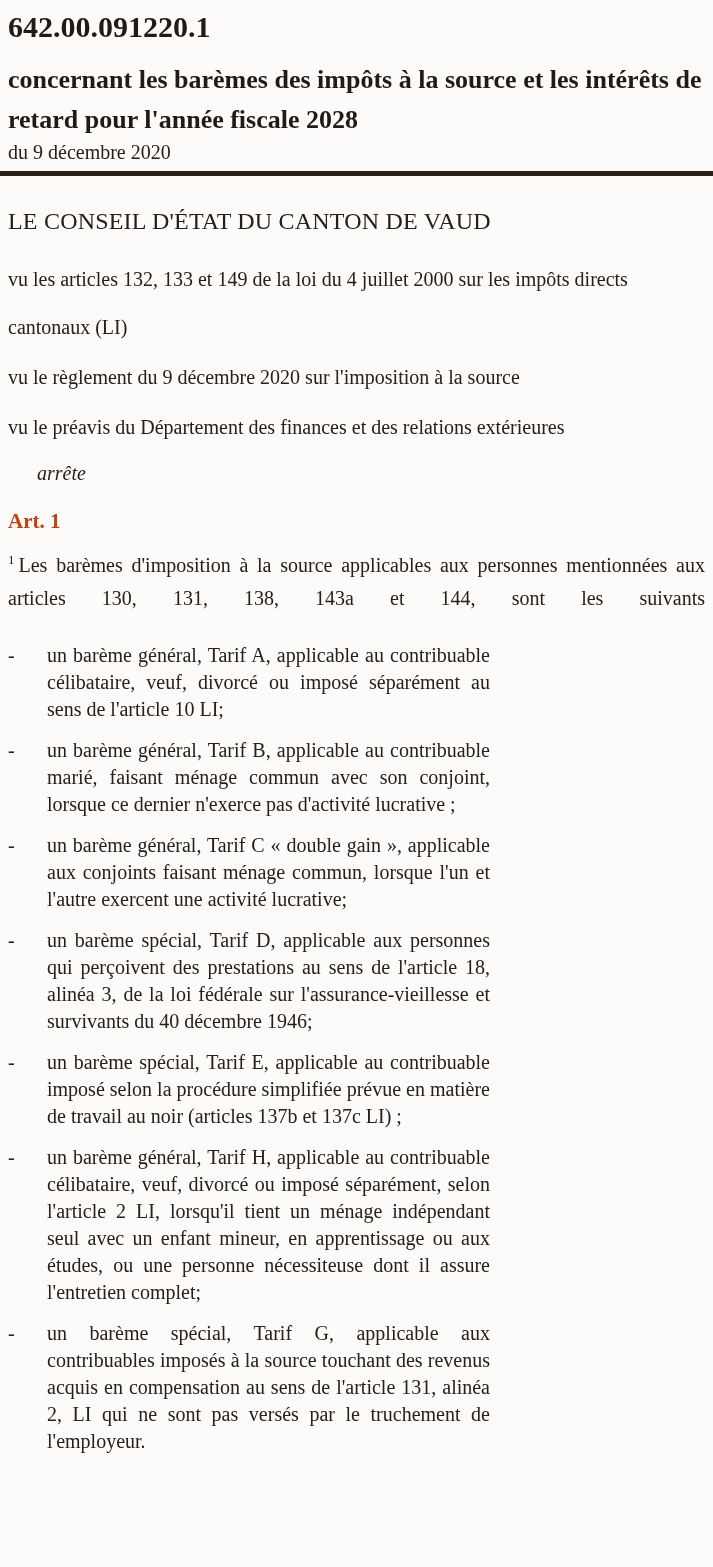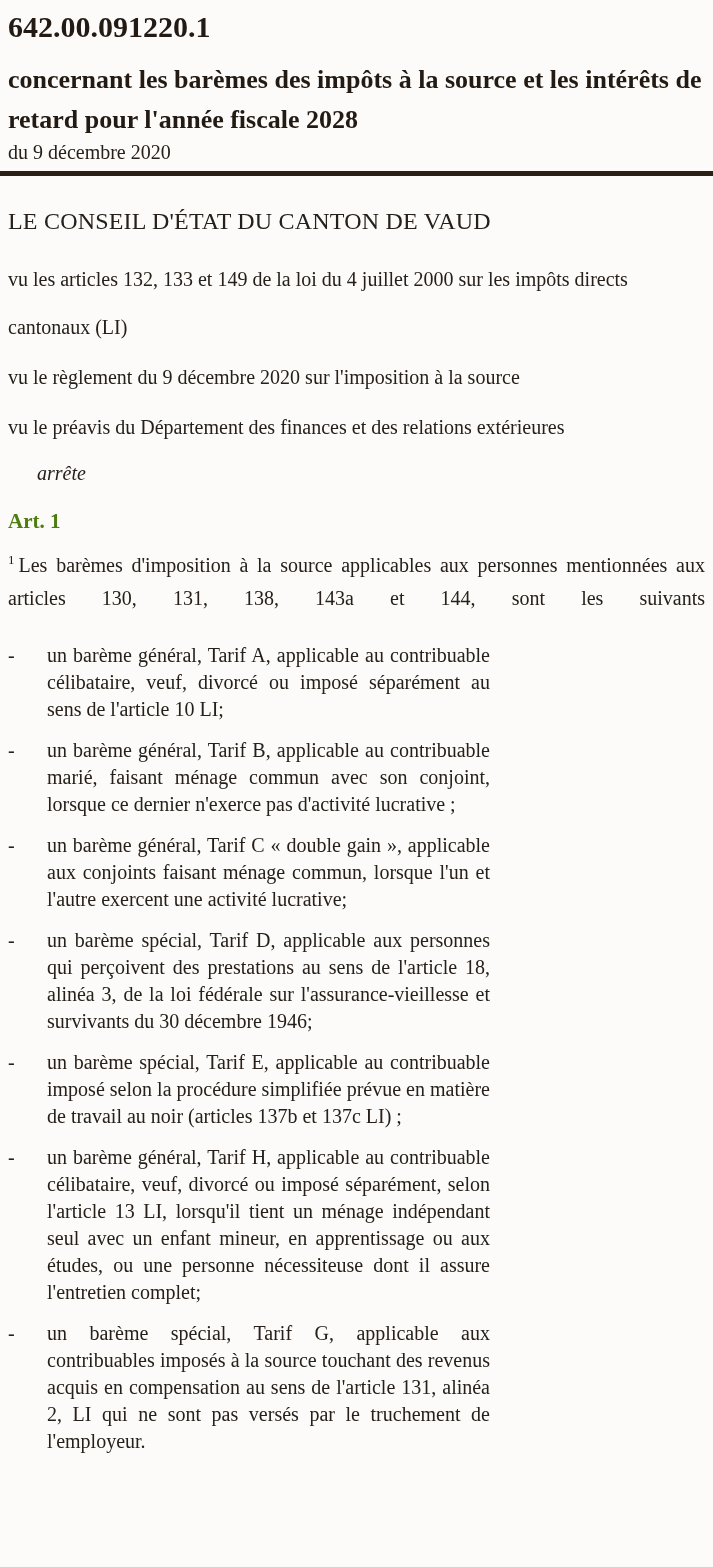--- a/index.html
+++ b/index.html
@@ -61,21 +61,21 @@
     margin-top: 10px;
     font-size: 20px;
     font-style: italic;
     line-height: 24px;
     margin-left: 29px;
   }
   .article-heading {
     margin-top: 24px;
     font-size: 21px;
     font-weight: bold;
-    color: #4d7c0f;
+    color: #c2410c;
     line-height: 24px;
   }
   .article-paragraph {
     margin-top: 16px;
     font-size: 20px;
     line-height: 33px;
     text-align: justify;
     text-align-last: justify;
     max-width: 697px;
   }
@@ -137,27 +137,27 @@
   <div class="tariff-item">
     <span class="dash">-</span>
     <span>un barème général, Tarif B, applicable au contribuable marié, faisant ménage commun avec son conjoint, lorsque ce dernier n'exerce pas d'activité lucrative ;</span>
   </div>
   <div class="tariff-item">
     <span class="dash">-</span>
     <span>un barème général, Tarif C « double gain », applicable aux conjoints faisant ménage commun, lorsque l'un et l'autre exercent une activité lucrative;</span>
   </div>
   <div class="tariff-item">
     <span class="dash">-</span>
-    <span>un barème spécial, Tarif D, applicable aux personnes qui perçoivent des prestations au sens de l'article 18, alinéa 3, de la loi fédérale sur l'assurance-vieillesse et survivants du 30 décembre 1946;</span>
+    <span>un barème spécial, Tarif D, applicable aux personnes qui perçoivent des prestations au sens de l'article 18, alinéa 3, de la loi fédérale sur l'assurance-vieillesse et survivants du 40 décembre 1946;</span>
   </div>
   <div class="tariff-item">
     <span class="dash">-</span>
     <span>un barème spécial, Tarif E, applicable au contribuable imposé selon la procédure simplifiée prévue en matière de travail au noir (articles 137b et 137c LI) ;</span>
   </div>
   <div class="tariff-item">
     <span class="dash">-</span>
-    <span>un barème général, Tarif H, applicable au contribuable célibataire, veuf, divorcé ou imposé séparément, selon l'article 13 LI, lorsqu'il tient un ménage indépendant seul avec un enfant mineur, en apprentissage ou aux études, ou une personne nécessiteuse dont il assure l'entretien complet;</span>
+    <span>un barème général, Tarif H, applicable au contribuable célibataire, veuf, divorcé ou imposé séparément, selon l'article 2 LI, lorsqu'il tient un ménage indépendant seul avec un enfant mineur, en apprentissage ou aux études, ou une personne nécessiteuse dont il assure l'entretien complet;</span>
   </div>
   <div class="tariff-item">
     <span class="dash">-</span>
     <span>un barème spécial, Tarif G, applicable aux contribuables imposés à la source touchant des revenus acquis en compensation au sens de l'article 131, alinéa 2, LI qui ne sont pas versés par le truchement de l'employeur.</span>
   </div>
 </div>
 
 </body></html>

